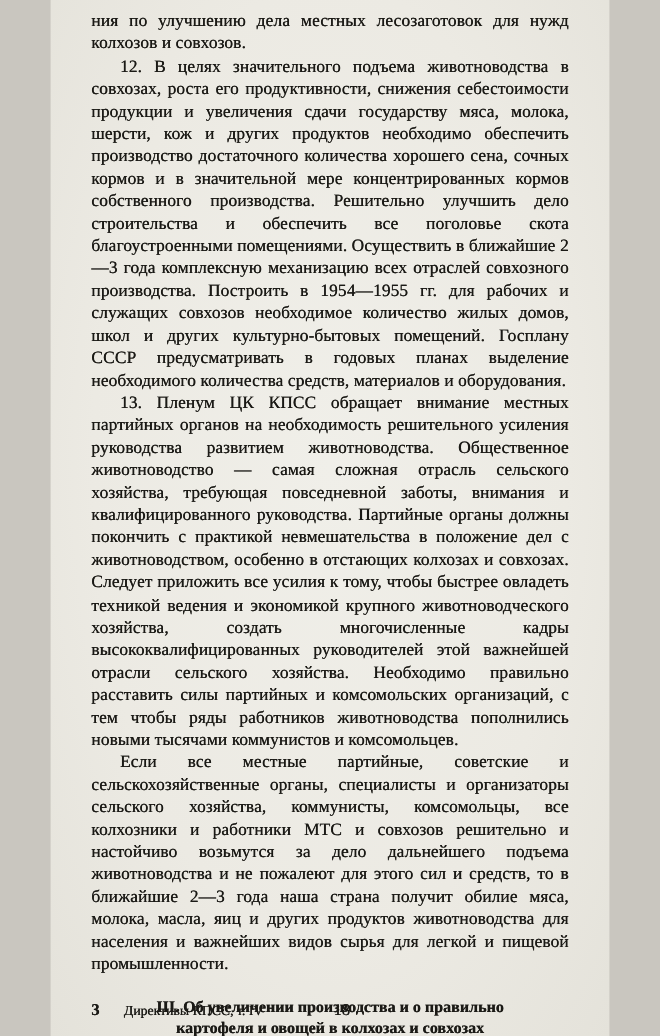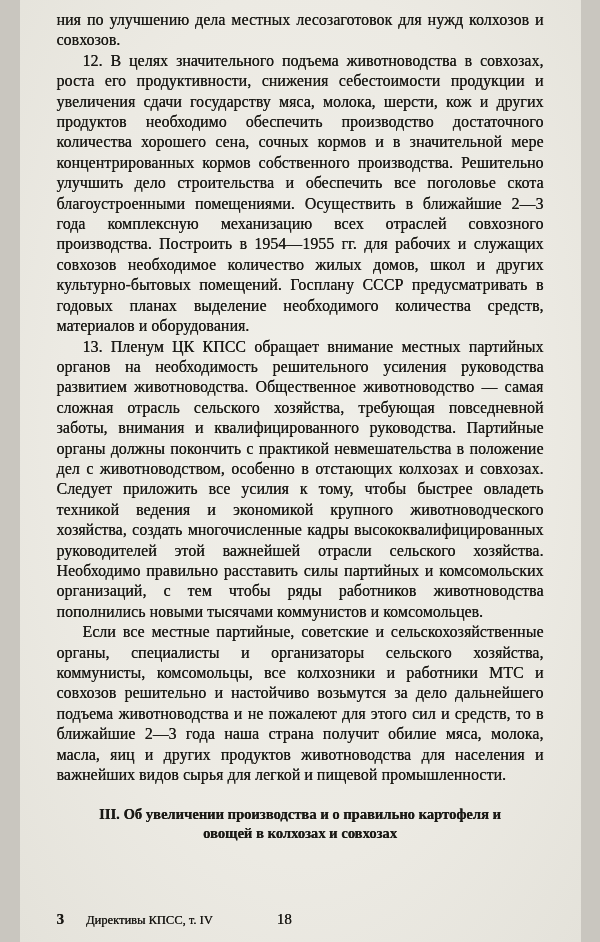--- a/index.html
+++ b/index.html
@@ -2,21 +2,21 @@
 <html><head>
 <meta charset="utf-8">
 <style>
   html, body {
     margin: 0;
     padding: 0;
     background: #c9c6bf;
   }
   .page {
     position: relative;
-    width: 561px;
+    width: 508px;
     height: 942px;
     margin: 0 auto;
     box-sizing: border-box;
     padding: 10px 37px 0 37px;
     background: radial-gradient(ellipse at 50% 45%, #f0efe9 0%, #eceae3 60%, #e4e2da 100%);
     color: #1b1a16;
     font-family: "Liberation Serif", "DejaVu Serif", serif;
     overflow: hidden;
   }
   .body-text p {

